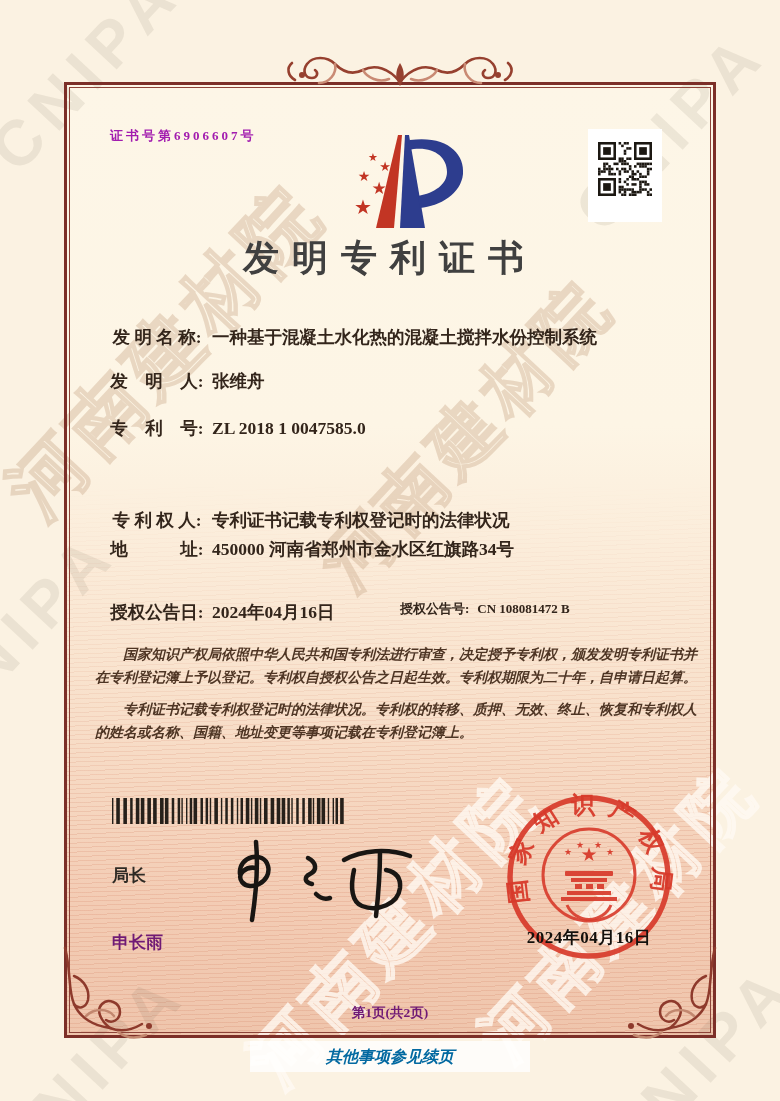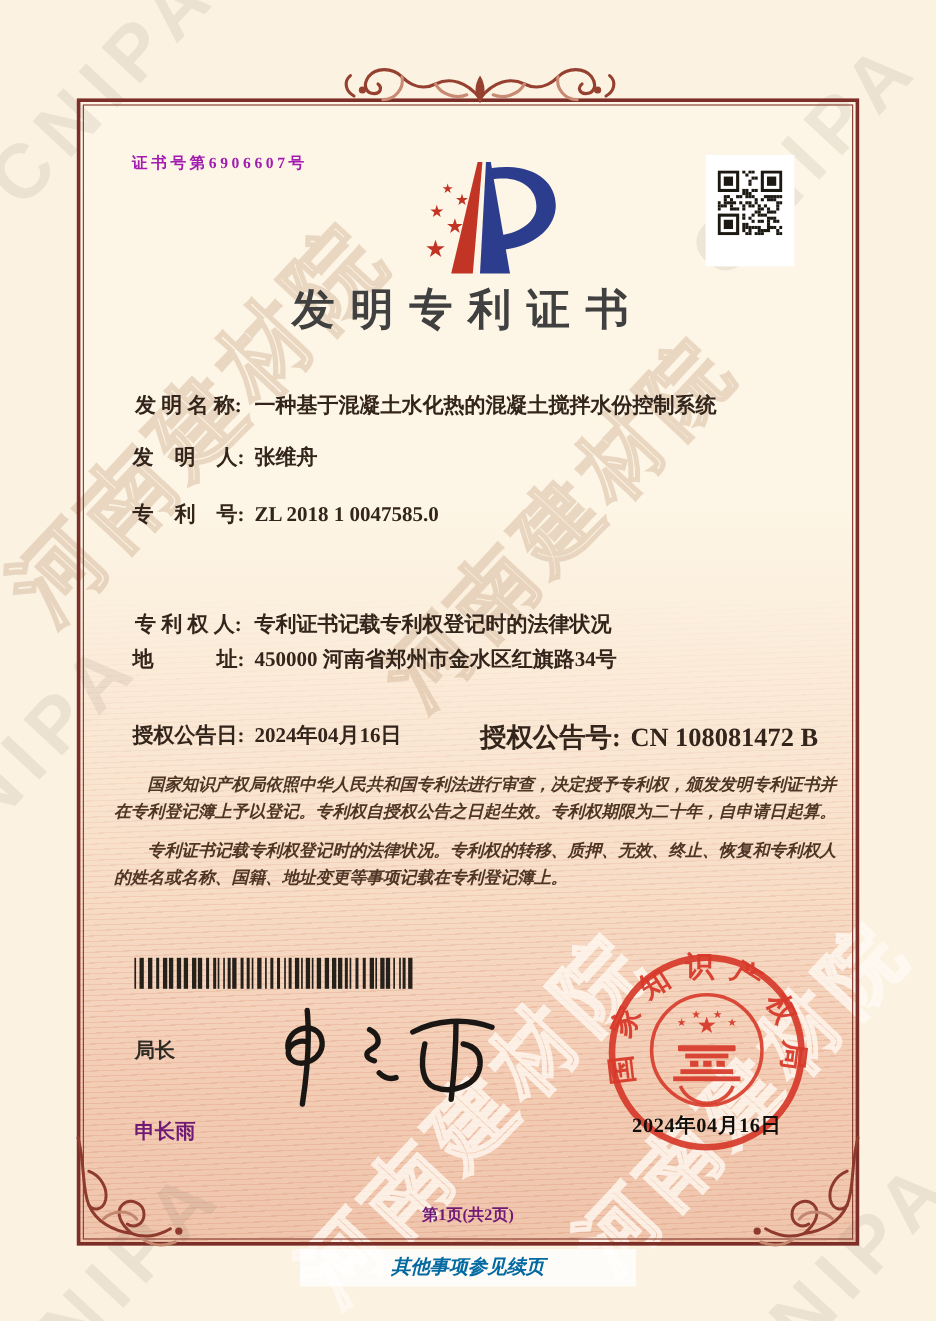--- a/index.html
+++ b/index.html
@@ -35,21 +35,21 @@
   .cert-no { position:absolute; left:110px; top:127px; font-size:13px; font-weight:bold;
     letter-spacing:3px; color:#a21caf; }
   .logo { position:absolute; left:328px; top:131px; }
   .qr-panel { position:absolute; left:588px; top:129px; width:74px; height:93px; background:#ffffff; }
   .qr-panel svg { position:absolute; left:10px; top:13px; }
   .title { position:absolute; left:64px; top:234px; width:652px; text-align:center;
     font-size:36px; font-weight:bold; letter-spacing:13px; color:#404040; }
   .field-row { position:absolute; left:110px; font-size:17.5px; font-weight:bold; color:#33251b; }
   .flabel { display:inline-block; min-width:94px; white-space:pre;text-align:center; }
   .fvalue { margin-left:8px; }
-  .grant-pair { position:absolute; left:400px; top:600px; font-size:22px; font-weight:bold; color:#33251b; }
+  .grant-pair { position:absolute; left:400px; top:600px; font-size:13px; font-weight:bold; color:#33251b; }
   .paras { position:absolute; left:95px; top:644px; width:602px; }
   .paras p { font-size:14px; line-height:1.64; text-align:justify; text-indent:2em;
     color:#4e3524; font-style:italic; font-weight:bold; margin-bottom:9px; }
   .barcode { position:absolute; left:110px; top:798px; }
   .director-title { position:absolute; left:112px; top:864px; font-size:17px; font-weight:bold;
     color:#2e2a24; font-family:"Liberation Sans","DejaVu Sans",sans-serif; }
   .director-name { position:absolute; left:112px; top:931px; font-size:17px; font-weight:bold;
     color:#701a75; font-family:"Liberation Sans","DejaVu Sans",sans-serif; }
   .signature { position:absolute; left:212px; top:836px; }
   .seal { position:absolute; left:504px; top:792px; width:170px; height:170px; mix-blend-mode:multiply; }

